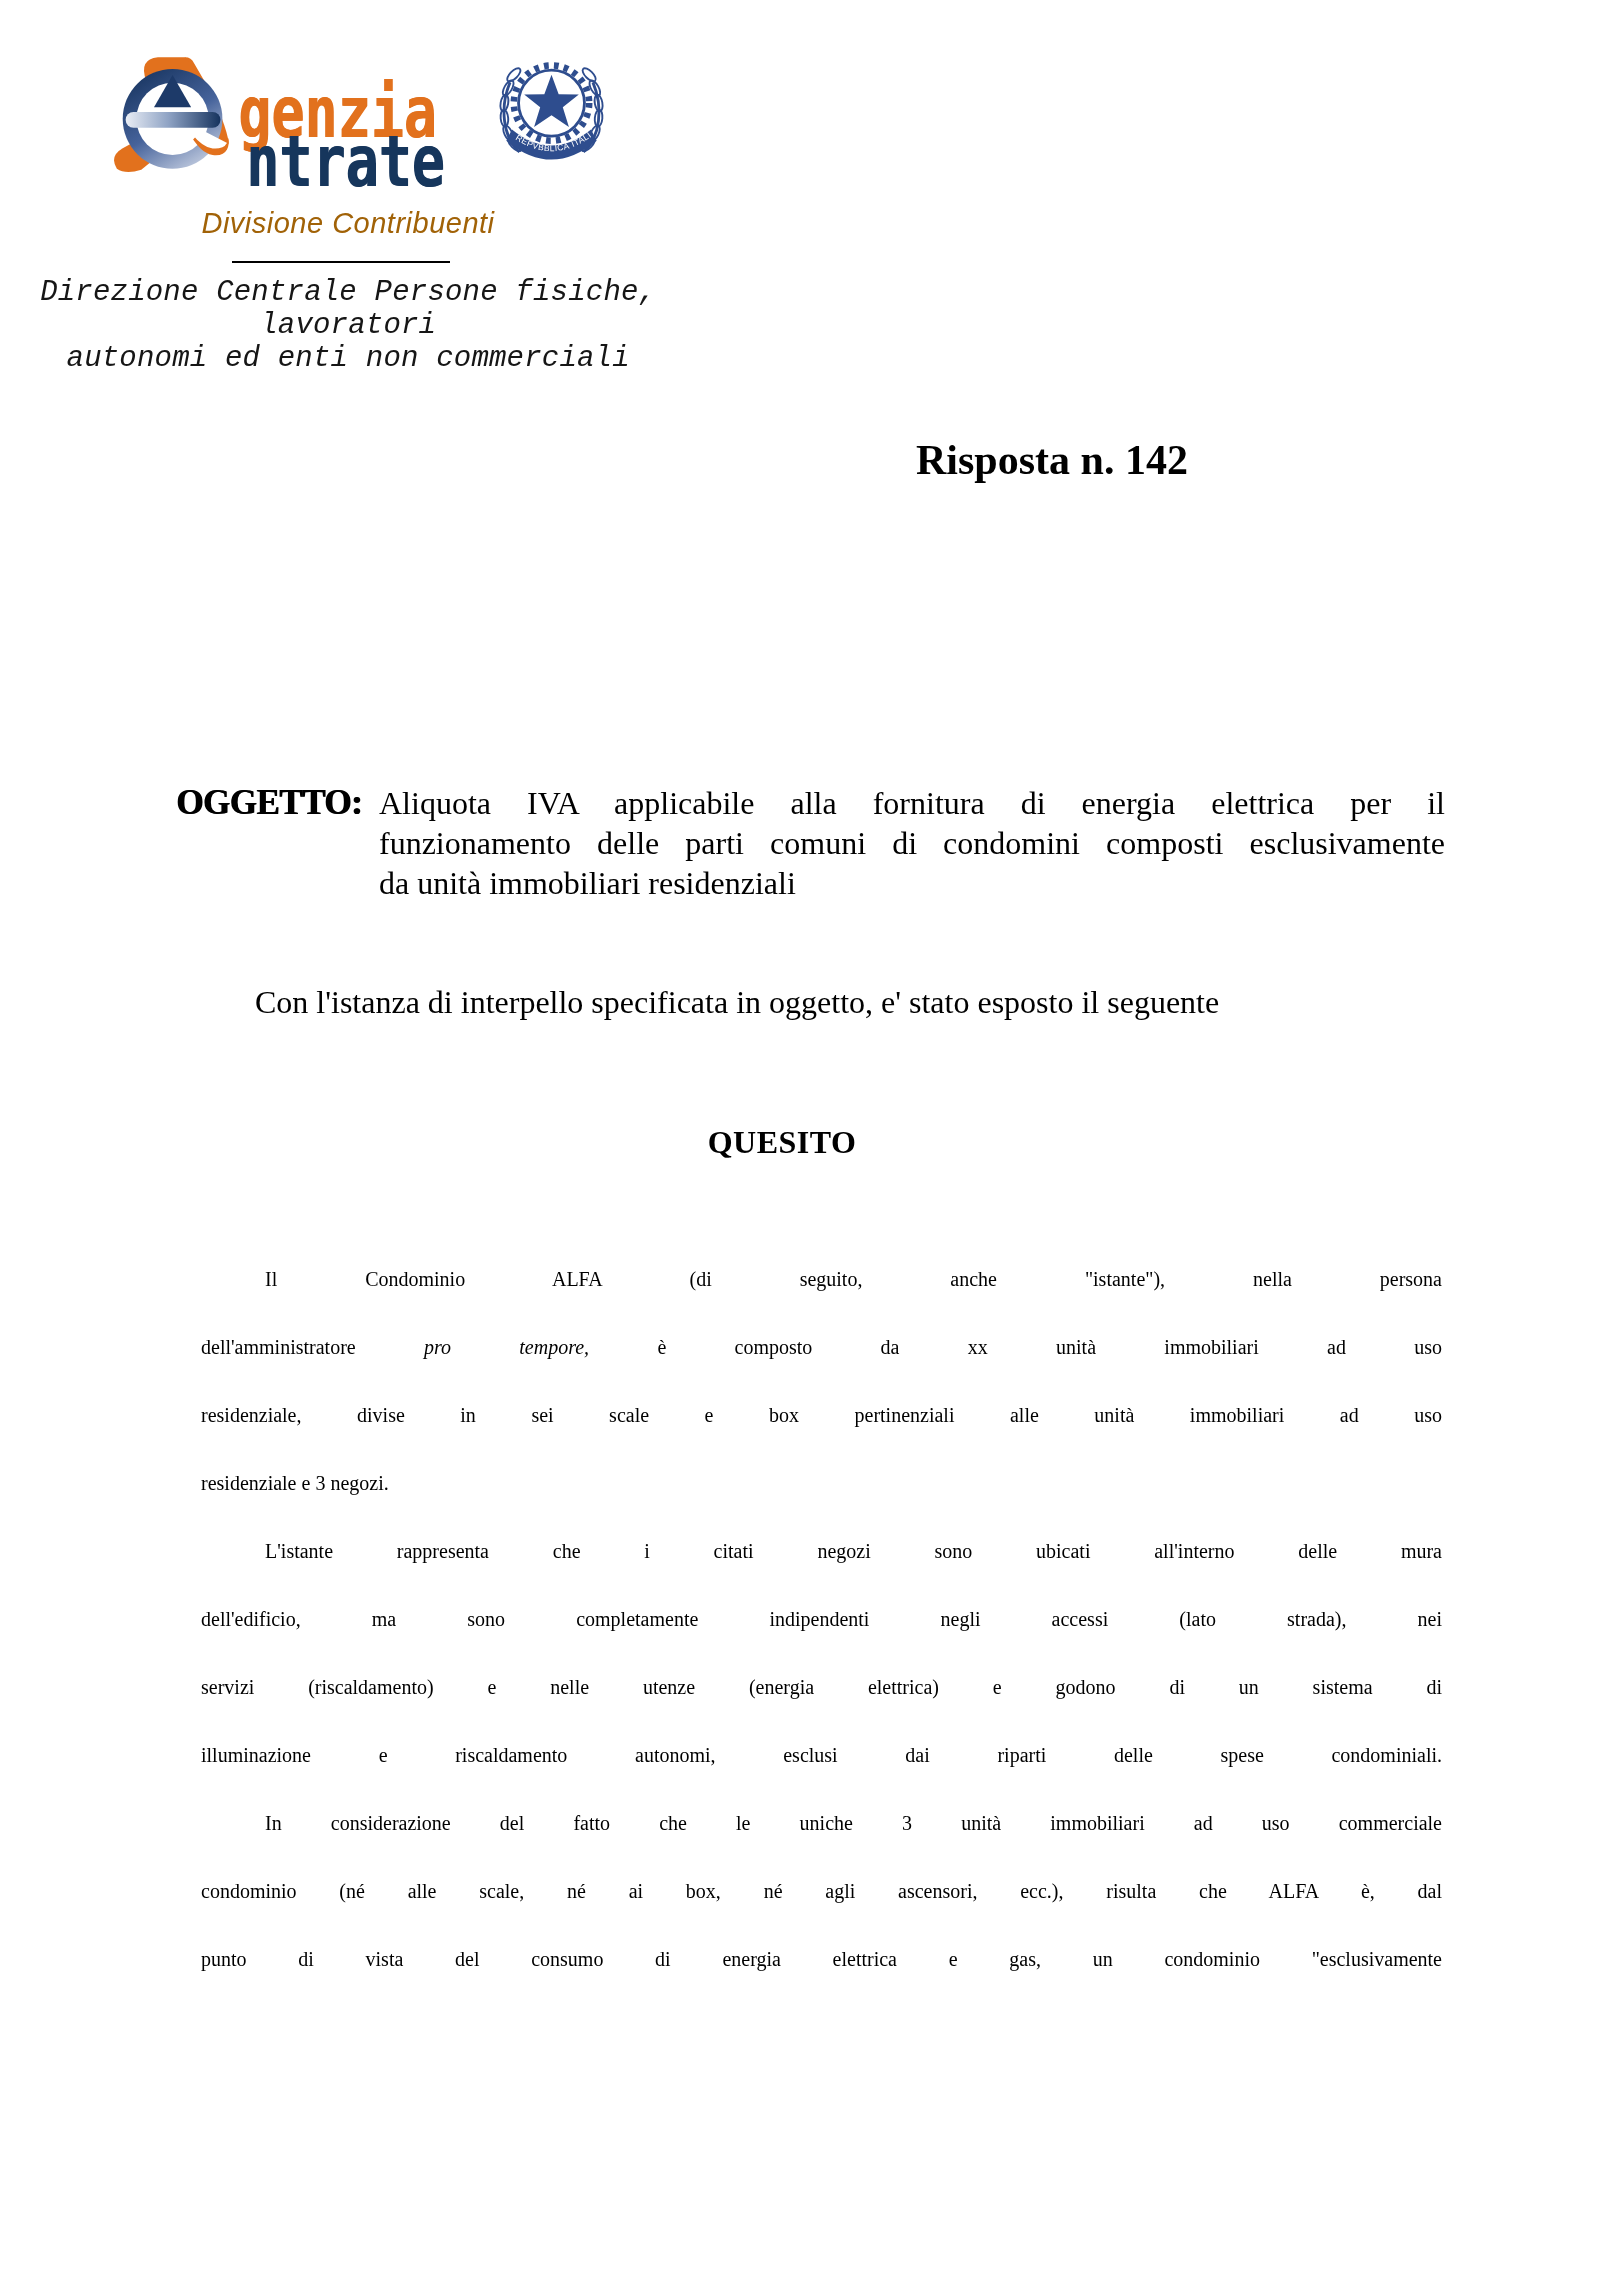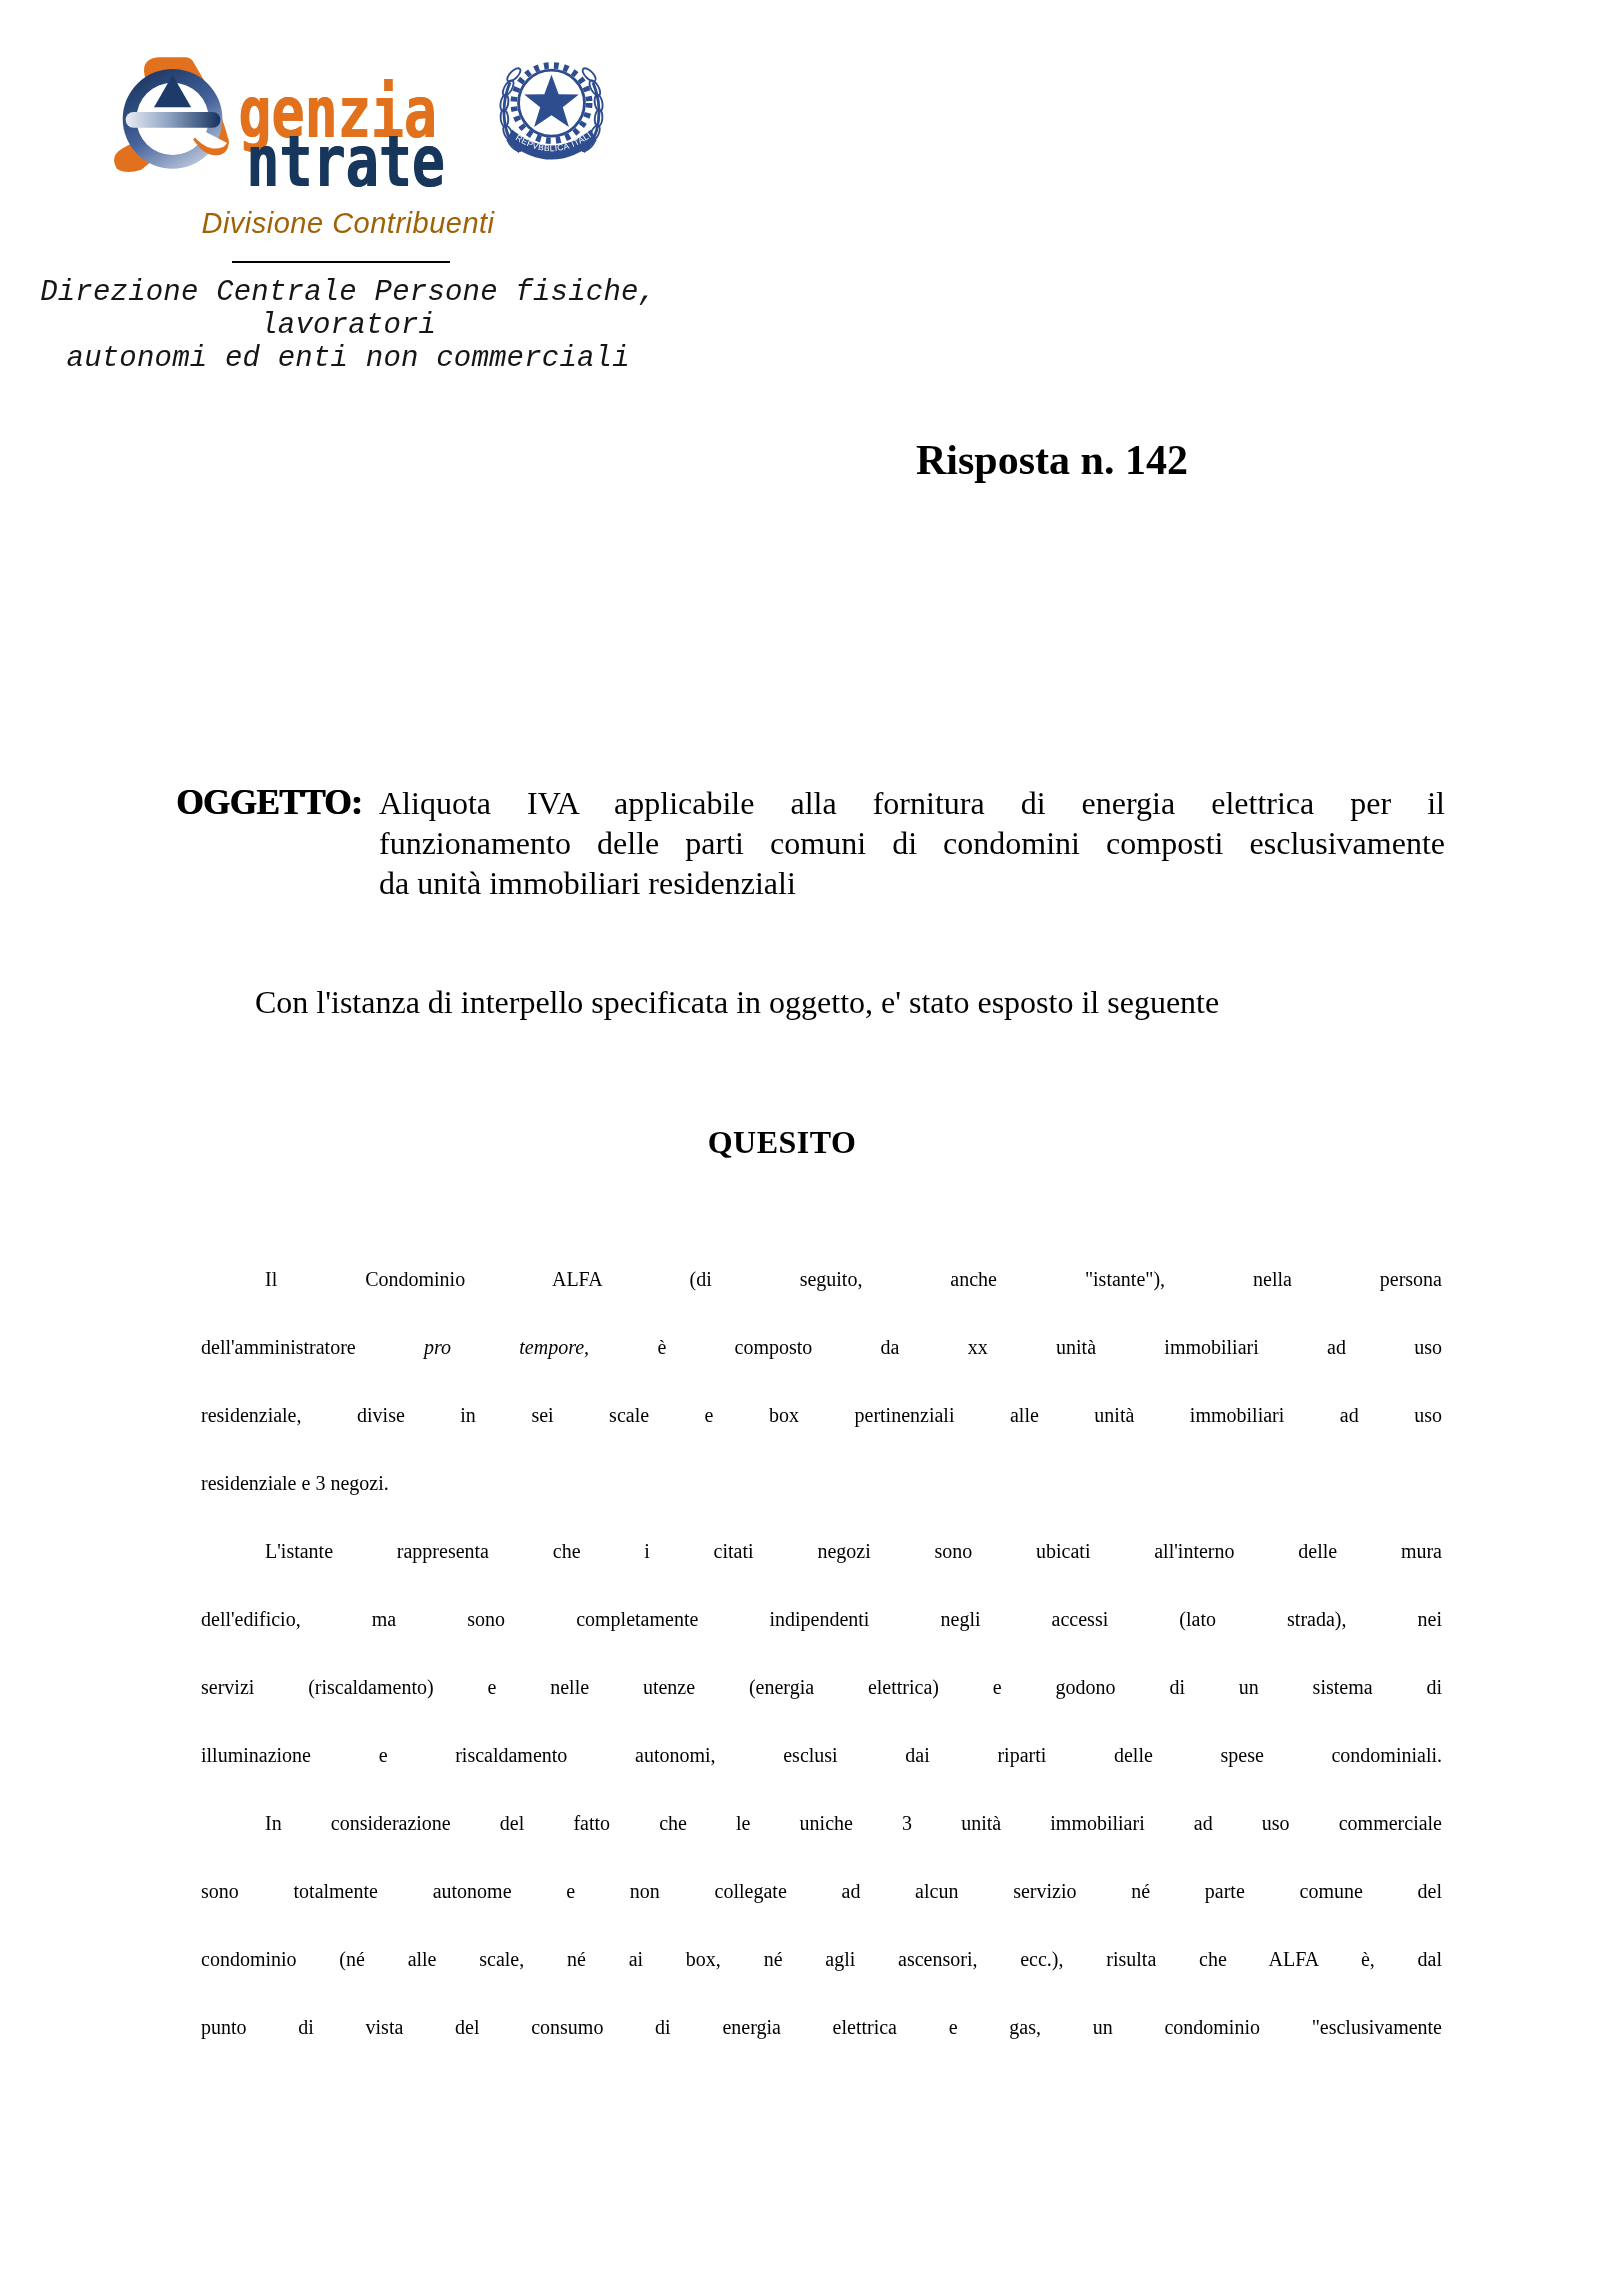--- a/index.html
+++ b/index.html
@@ -140,19 +140,18 @@
   <div class="body-text">
       <div class="tline jl ind"><span>Il Condominio ALFA (di seguito, anche "istante"), nella persona</span></div>
       <div class="tline jl"><span>dell'amministratore </span><span class="it">pro tempore,</span><span> è composto da xx unità immobiliari ad uso</span></div>
       <div class="tline jl"><span>residenziale, divise in sei scale e box pertinenziali alle unità immobiliari ad uso</span></div>
       <div class="tline nl"><span>residenziale e 3 negozi.</span></div>
       <div class="tline jl ind"><span>L'istante rappresenta che i citati negozi sono ubicati all'interno delle mura</span></div>
       <div class="tline jl"><span>dell'edificio, ma sono completamente indipendenti negli accessi (lato strada), nei</span></div>
       <div class="tline jl"><span>servizi (riscaldamento) e nelle utenze (energia elettrica) e godono di un sistema di</span></div>
       <div class="tline jl"><span>illuminazione e riscaldamento autonomi, esclusi dai riparti delle spese condominiali.</span></div>
       <div class="tline jl ind"><span>In considerazione del fatto che le uniche 3 unità immobiliari ad uso commerciale</span></div>
-      <div class="tline jl"><span>sono totalmente autonome e non collegate ad alcun servizio né parte comune del</span></div>
       <div class="tline jl"><span>condominio (né alle scale, né ai box, né agli ascensori, ecc.), risulta che ALFA è, dal</span></div>
       <div class="tline jl"><span>punto di vista del consumo di energia elettrica e gas, un condominio "esclusivamente</span></div>
     </div>
 
 </div>
 
 
 </body></html>

